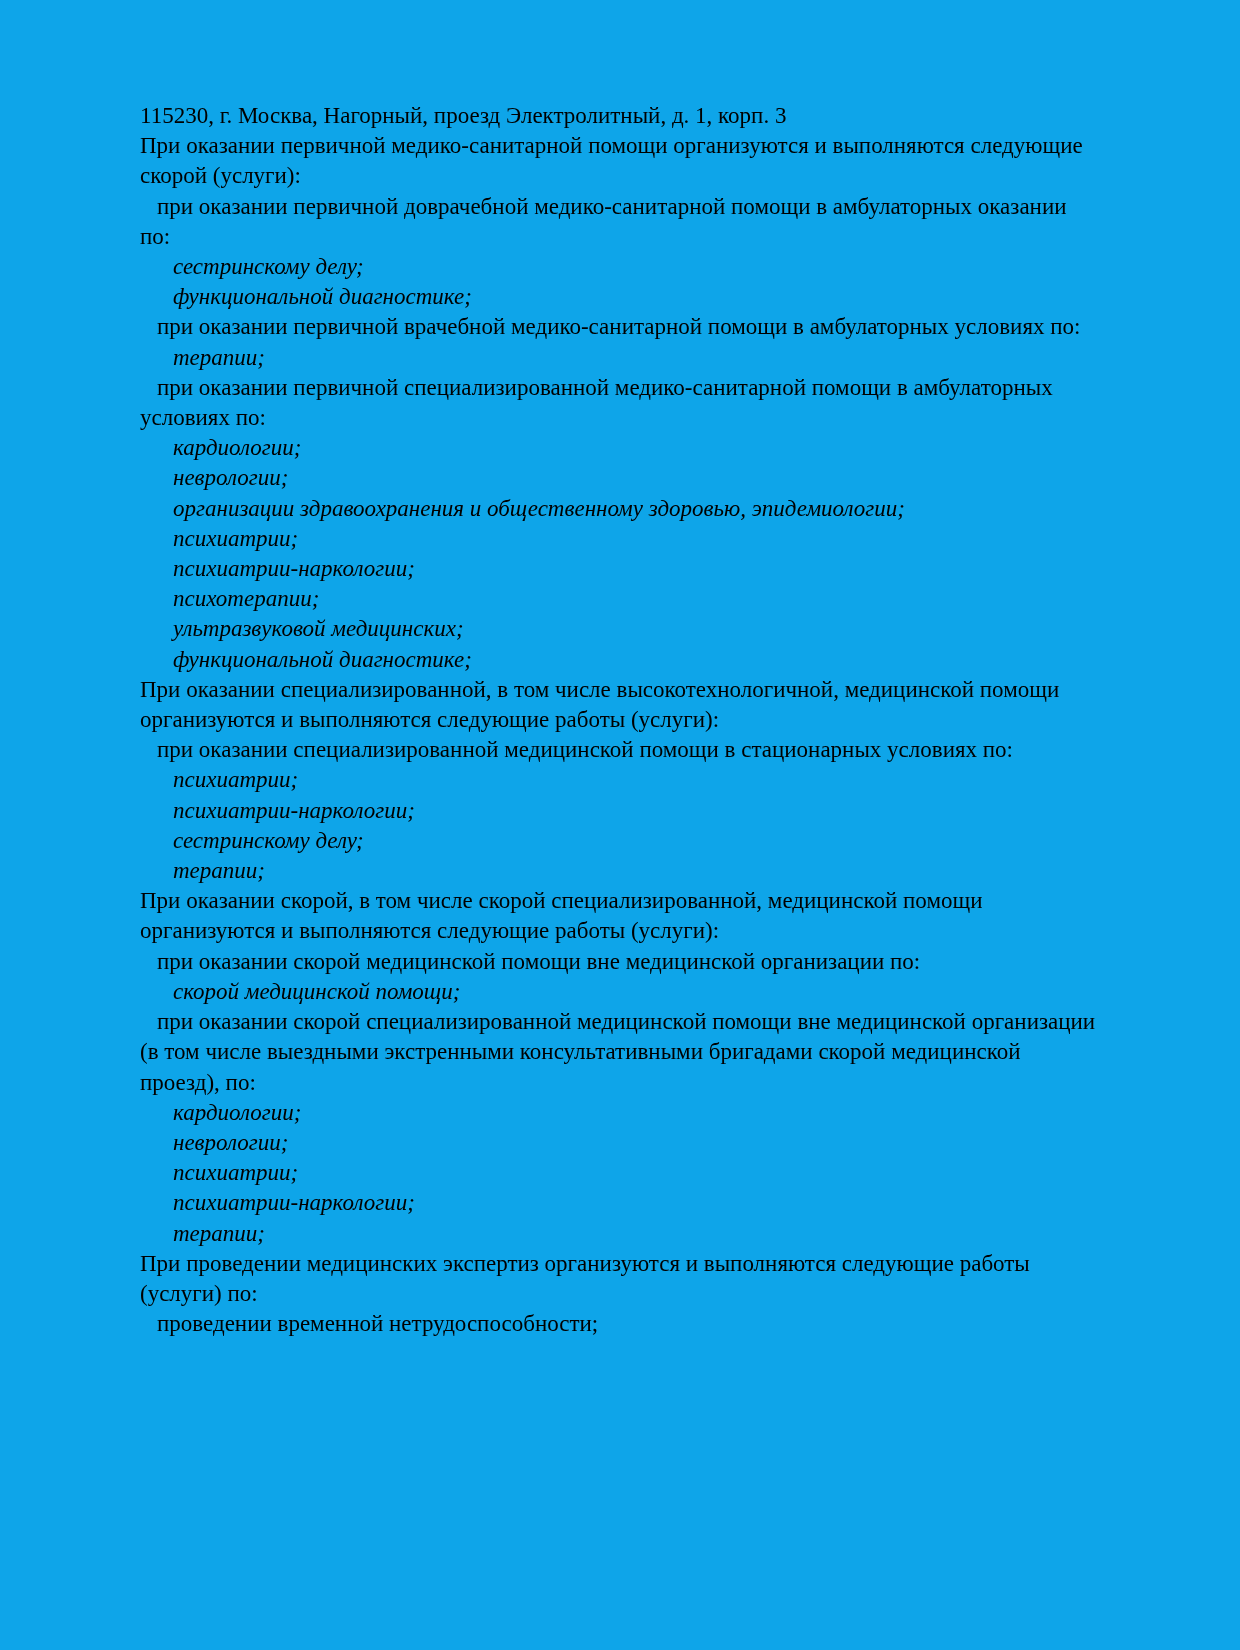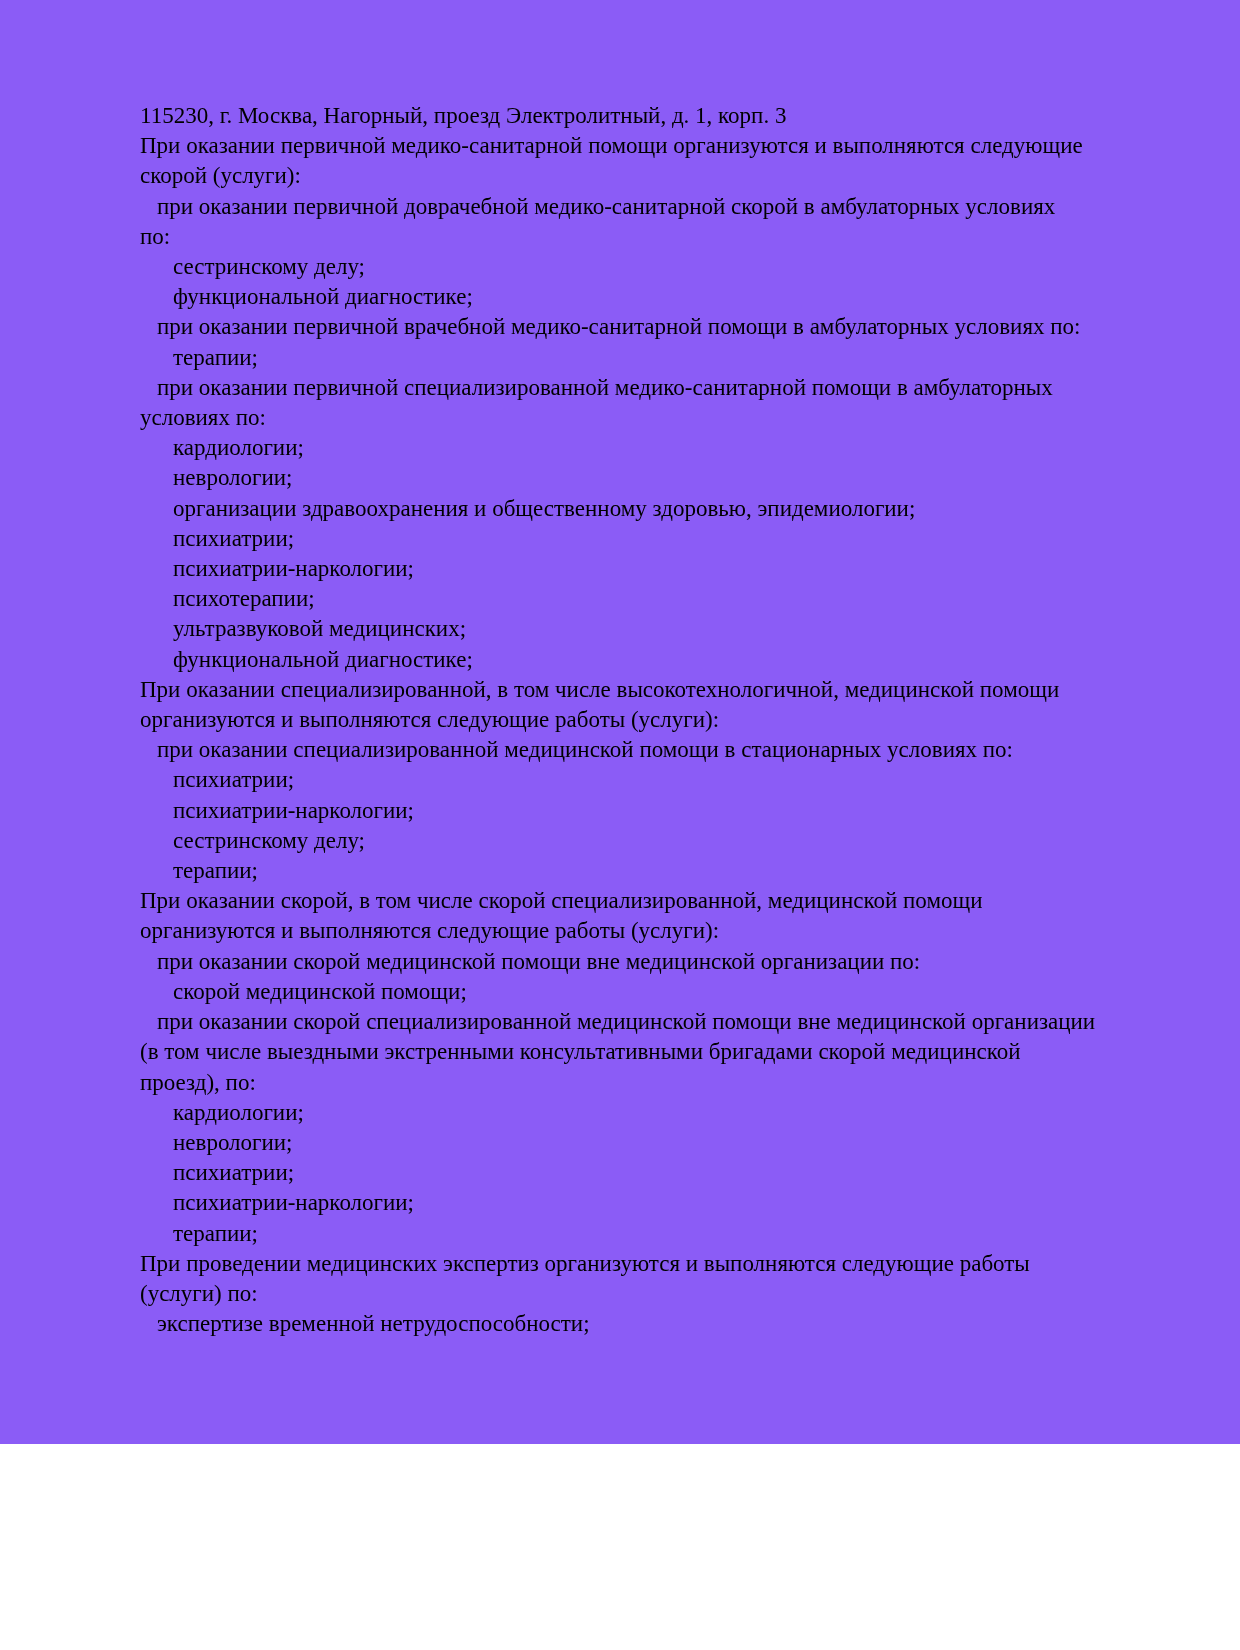--- a/index.html
+++ b/index.html
@@ -12,50 +12,50 @@
     height: 1650px;
     position: relative;
     background: #ffffff;
     overflow: hidden;
   }
   .page {
     position: absolute;
     left: 0;
     top: 0;
     width: 1240px;
-    height: 1444px;
-    background: #8b5cf6;
+    height: 1650px;
+    background: #0ea5e9;
   }
   .doc {
     position: absolute;
     left: 140px;
     top: 101px;
     width: 1045px;
     font-family: "Liberation Serif", "DejaVu Serif", serif;
     font-size: 23px;
     line-height: 30.2px;
     color: #000000;
     -webkit-font-smoothing: antialiased;
   }
   .line {
     white-space: pre;
   }
   .ind-0 { padding-left: 0; }
   .ind-1 { padding-left: 17px; }
-  .ind-2 { padding-left: 33px; }
+  .ind-2 { padding-left: 33px; font-style: italic; }
 </style>
 </head>
 <body>
 
 <div class="page">
   <div class="doc">
       <div class="line ind-0">115230, г. Москва, Нагорный, проезд Электролитный, д. 1, корп. 3</div>
       <div class="line ind-0">При оказании первичной медико-санитарной помощи организуются и выполняются следующие</div>
       <div class="line ind-0">скорой (услуги):</div>
-      <div class="line ind-1">при оказании первичной доврачебной медико-санитарной скорой в амбулаторных условиях</div>
+      <div class="line ind-1">при оказании первичной доврачебной медико-санитарной помощи в амбулаторных оказании</div>
       <div class="line ind-0">по:</div>
       <div class="line ind-2">сестринскому делу;</div>
       <div class="line ind-2">функциональной диагностике;</div>
       <div class="line ind-1">при оказании первичной врачебной медико-санитарной помощи в амбулаторных условиях по:</div>
       <div class="line ind-2">терапии;</div>
       <div class="line ind-1">при оказании первичной специализированной медико-санитарной помощи в амбулаторных</div>
       <div class="line ind-0">условиях по:</div>
       <div class="line ind-2">кардиологии;</div>
       <div class="line ind-2">неврологии;</div>
       <div class="line ind-2">организации здравоохранения и общественному здоровью, эпидемиологии;</div>
@@ -78,15 +78,15 @@
       <div class="line ind-1">при оказании скорой специализированной медицинской помощи вне медицинской организации</div>
       <div class="line ind-0">(в том числе выездными экстренными консультативными бригадами скорой медицинской</div>
       <div class="line ind-0">проезд), по:</div>
       <div class="line ind-2">кардиологии;</div>
       <div class="line ind-2">неврологии;</div>
       <div class="line ind-2">психиатрии;</div>
       <div class="line ind-2">психиатрии-наркологии;</div>
       <div class="line ind-2">терапии;</div>
       <div class="line ind-0">При проведении медицинских экспертиз организуются и выполняются следующие работы</div>
       <div class="line ind-0">(услуги) по:</div>
-      <div class="line ind-1">экспертизе временной нетрудоспособности;</div>
+      <div class="line ind-1">проведении временной нетрудоспособности;</div>
     </div>
 </div>
 
 </body></html>

